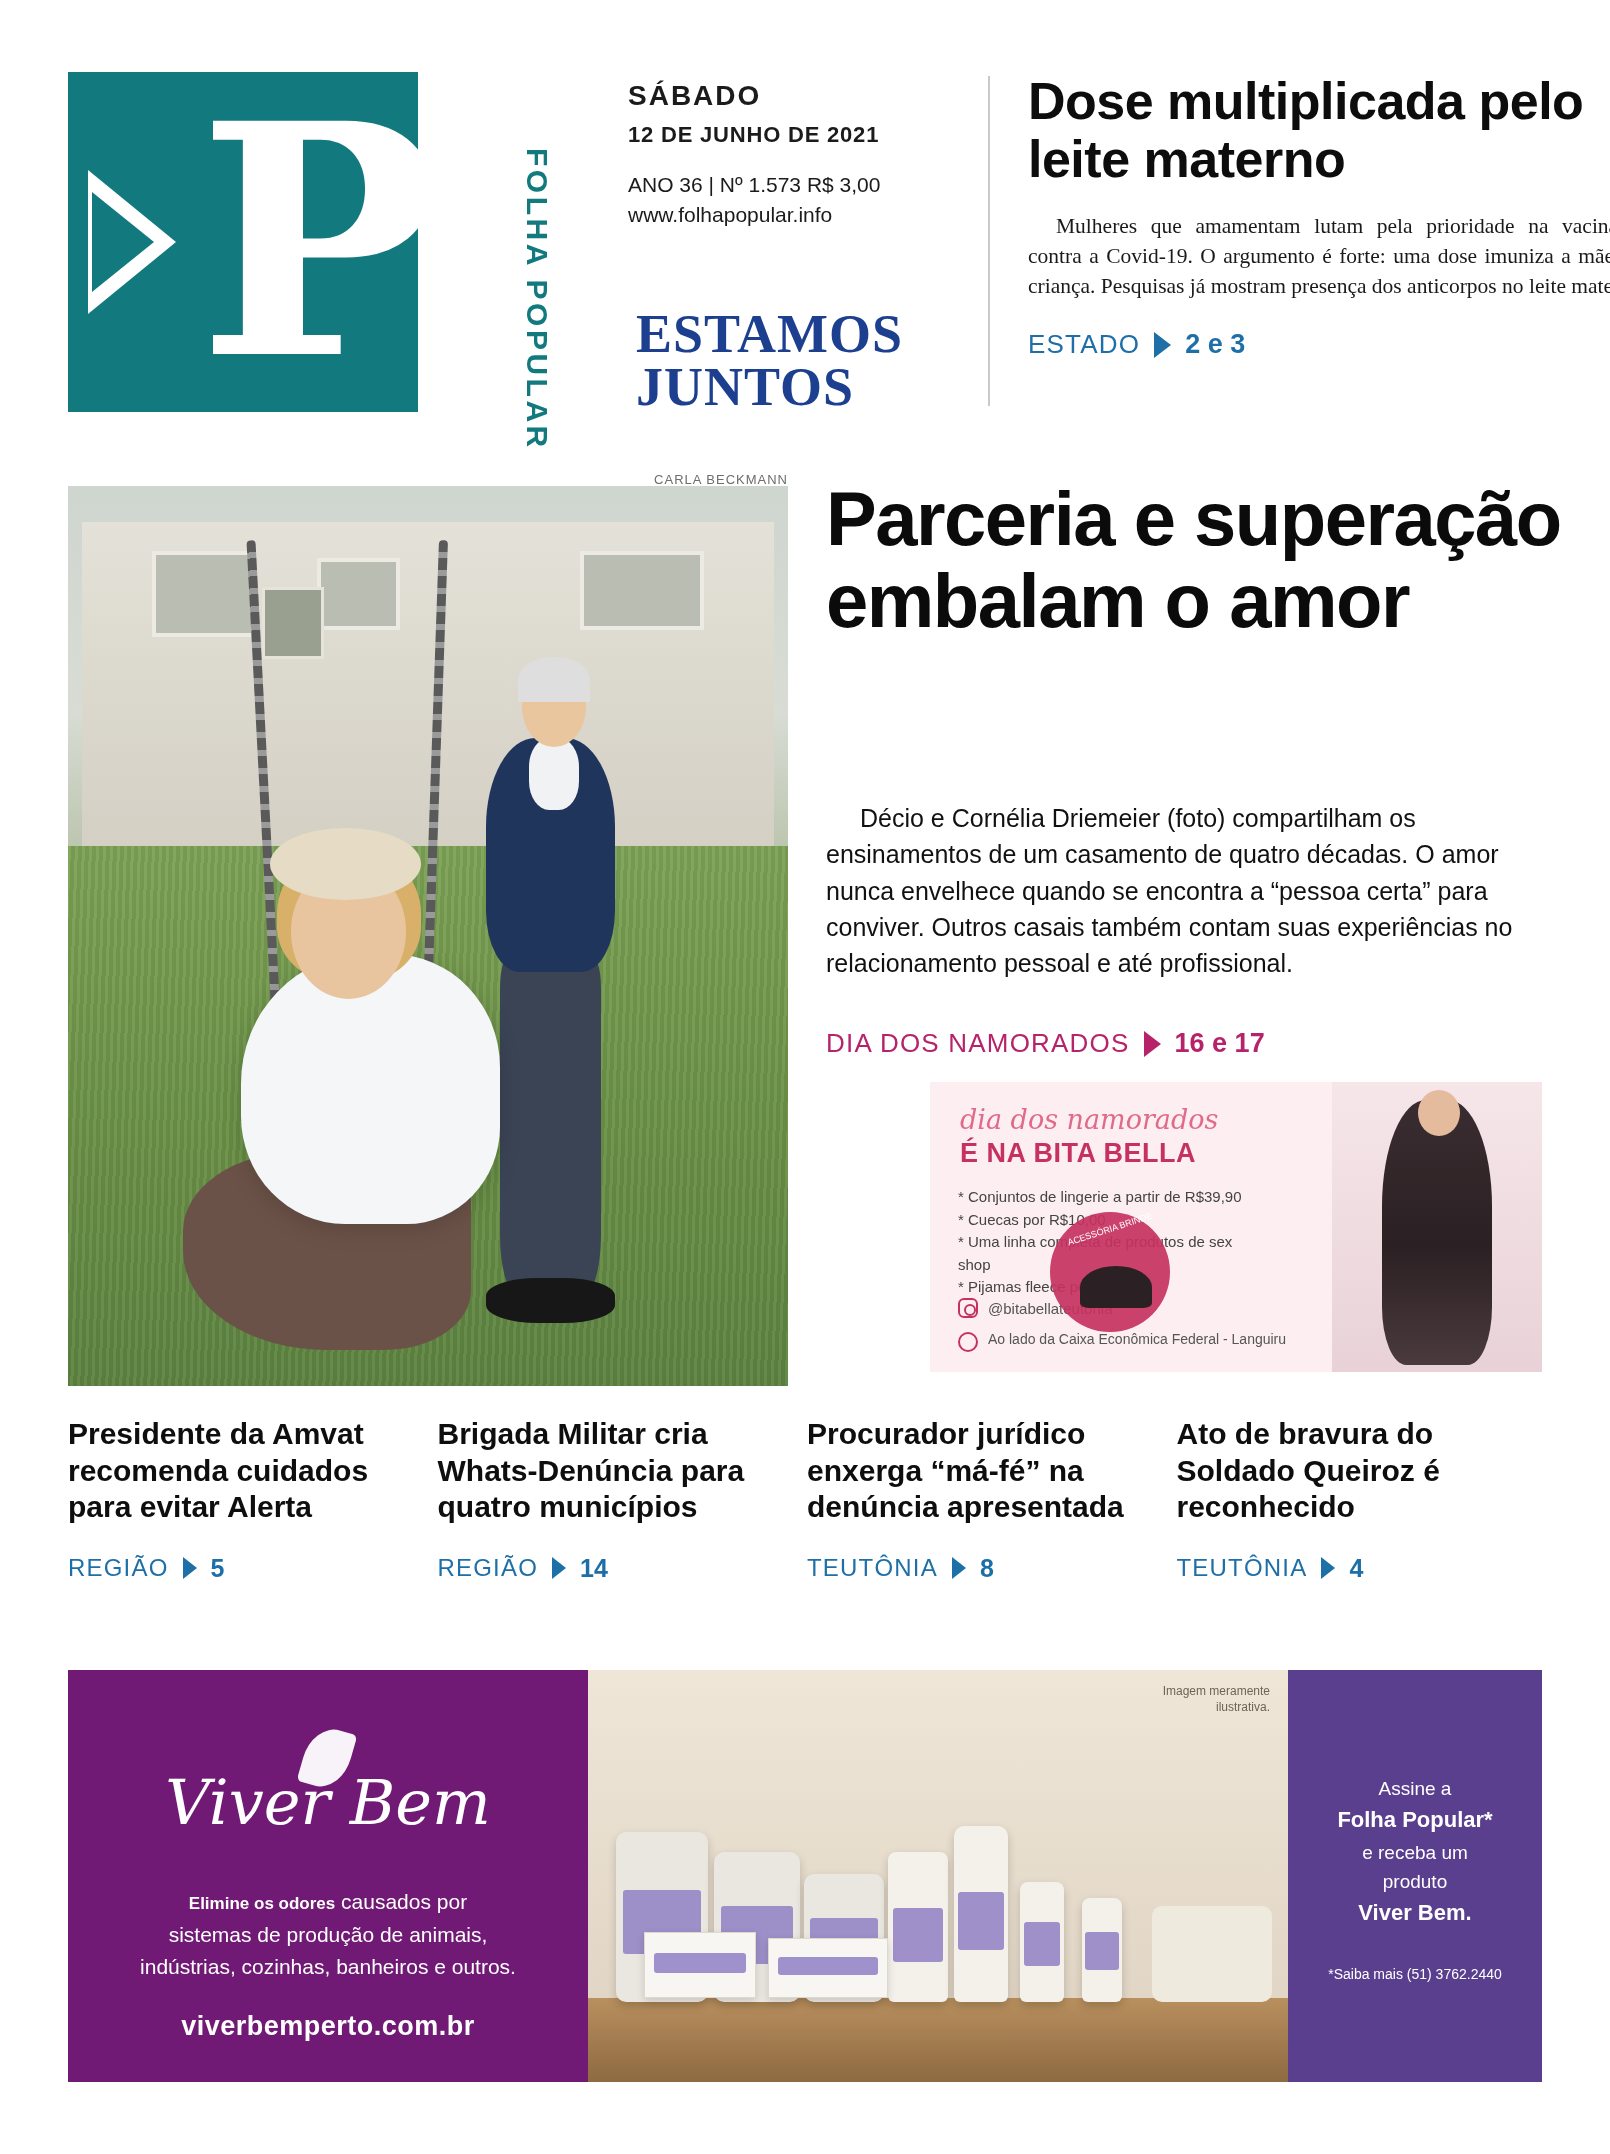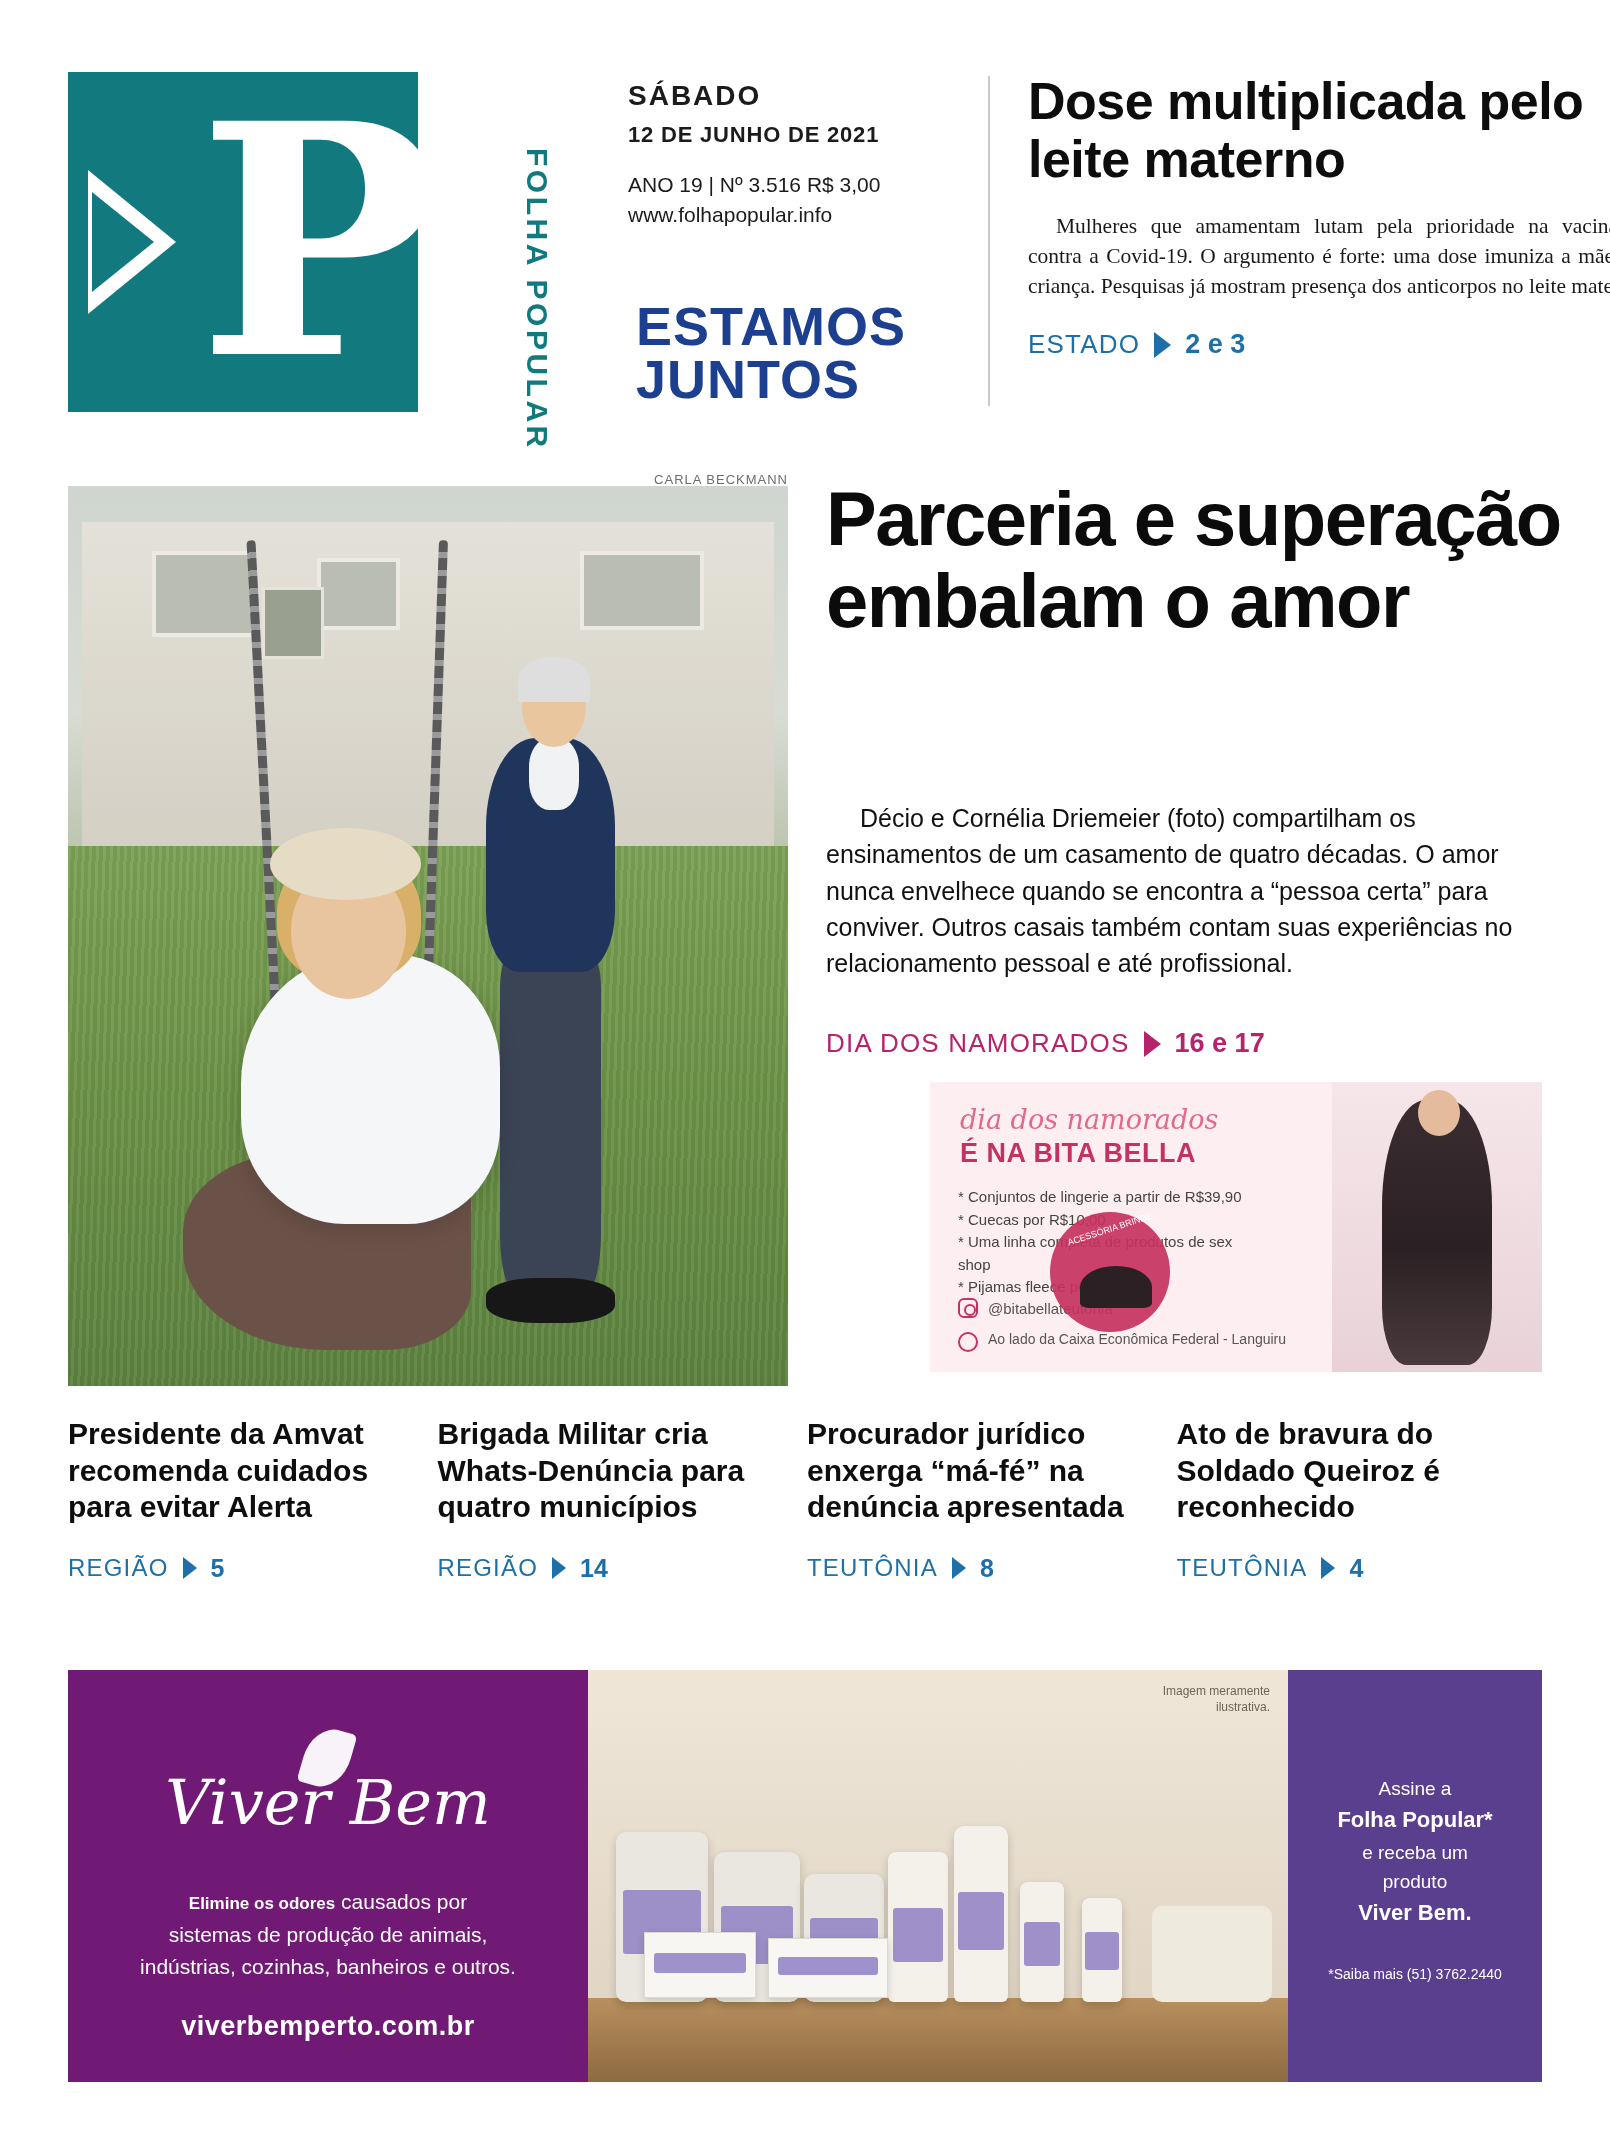--- a/index.html
+++ b/index.html
@@ -89,22 +89,22 @@
     margin-bottom: 22px;
   }
   .issue-meta {
     font-size: 21px;
     color: #1b1b1b;
     line-height: 1.45;
   }
   .estamos {
     position: absolute;
     left: 568px;
-    top: 228px;
-    font-family: Liberation Sans, sans-serif;
+    top: 236px;
+    font-family: Liberation Serif, serif;
     font-weight: 700;
     color: #1d3f8f;
     font-size: 54px;
     line-height: 0.98;
     letter-spacing: 1px;
   }
   .estamos .l2 { display: block; }
 
   .vrule {
     position: absolute;
@@ -513,21 +513,21 @@
   <div class="logo-block">
     <div class="logo-arrow"></div>
     <div class="logo-arrow-inner"></div>
     <div class="logo-P">P</div>
   </div>
   <div class="logo-vertical">FOLHA POPULAR</div>
 
   <div class="issue-block">
     <div class="issue-day">SÁBADO</div>
     <div class="issue-date">12 DE JUNHO DE 2021</div>
-    <div class="issue-meta">ANO 19 | Nº 3.516 R$ 3,00</div>
+    <div class="issue-meta">ANO 36 | Nº 1.573 R$ 3,00</div>
     <div class="issue-meta">www.folhapopular.info</div>
   </div>
 
   <div class="estamos">
     <span class="l1">ESTAMOS</span>
     <span class="l2">JUNTOS</span>
   </div>
 
   <div class="vrule"></div>
 

